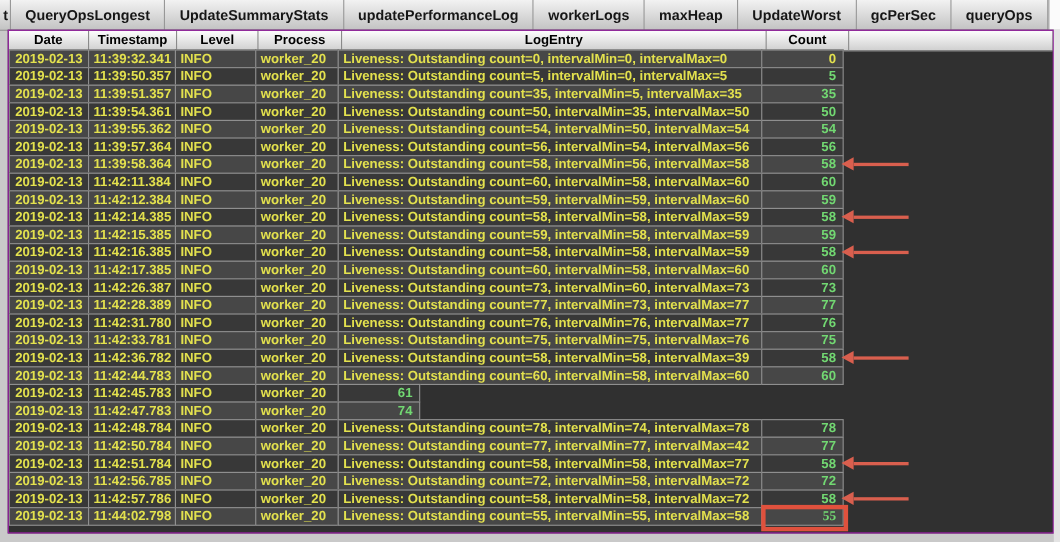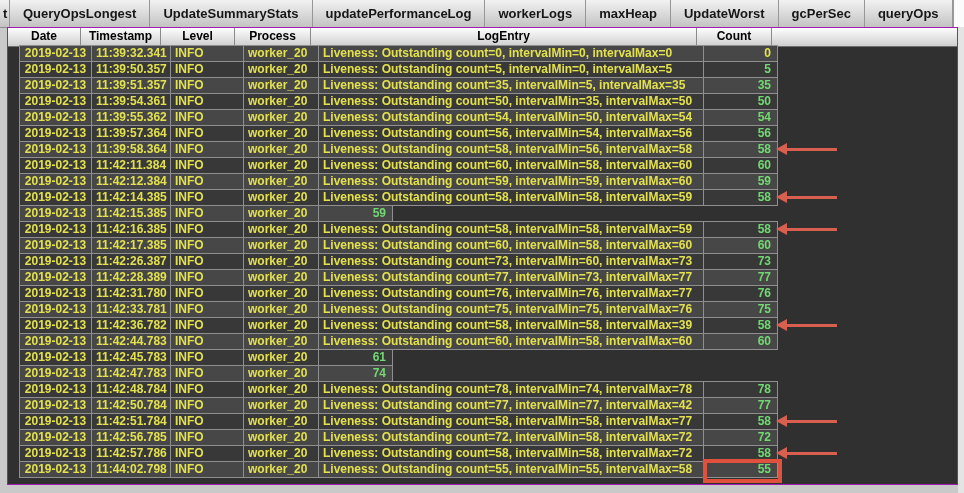--- a/index.html
+++ b/index.html
@@ -47,27 +47,27 @@
   .hfill{flex:1;border-right:none;}
   .w-date{width:73px}.w-time{width:80px}.w-level{width:74px}
   .w-proc{width:76px}.w-entry{width:386px}.w-count{width:75px}
   .tbody{position:absolute;top:18px;left:0;right:0;bottom:0;}
   .row{display:flex;height:16px;}
   .cell{
     box-sizing:border-box;border:1px solid #8f8f8f;margin-top:-1px;margin-left:-1px;
     font-size:12px;font-weight:bold;color:var(--yellow);
     line-height:15px;padding:0 4px;white-space:nowrap;overflow:hidden;
   }
-  .row .cell:first-child{margin-left:11px;}
+  .row .cell:first-child{margin-left:0;}
   .row.odd  .cell{background:#474747;}
   .row.even .cell{background:#383838;}
   .c-date{text-align:center;}
   .c-count{text-align:right;color:var(--green);padding-right:6px;position:relative;}
   .c-count.yellow{color:var(--yellow);}
-  .c-count.boxed{overflow:visible;}
+  .c-count.boxed{overflow:visible;font-family:Liberation Serif, serif;}
   .red-box{
     position:absolute;left:-1px;right:-5px;top:-3px;bottom:-6px;
     border:4px solid var(--boxred);z-index:6;pointer-events:none;
   }
   .fill{
     flex:1;border:none;background:transparent;position:relative;
     margin-top:-1px;
   }
   .arrow{
     position:absolute;left:9px;top:7px;width:50px;height:3px;
@@ -197,20 +197,21 @@
     <div class="cell c-count w-count">58</div>
     <div class="fill">
           <span class="arrow"></span>
         </div>
   </div>
       <div class="row odd">
     <div class="cell c-date  w-date">2019-02-13</div>
     <div class="cell c-time  w-time">11:42:15.385</div>
     <div class="cell c-level w-level">INFO</div>
     <div class="cell c-proc  w-proc">worker_20</div>
+    <div class="cell c-entry w-entry">Liveness: Outstanding count=59, intervalMin=58, intervalMax=59</div>
     <div class="cell c-count w-count">59</div>
     <div class="fill"></div>
   </div>
       <div class="row even">
     <div class="cell c-date  w-date">2019-02-13</div>
     <div class="cell c-time  w-time">11:42:16.385</div>
     <div class="cell c-level w-level">INFO</div>
     <div class="cell c-proc  w-proc">worker_20</div>
     <div class="cell c-entry w-entry">Liveness: Outstanding count=58, intervalMin=58, intervalMax=59</div>
     <div class="cell c-count w-count">58</div>

